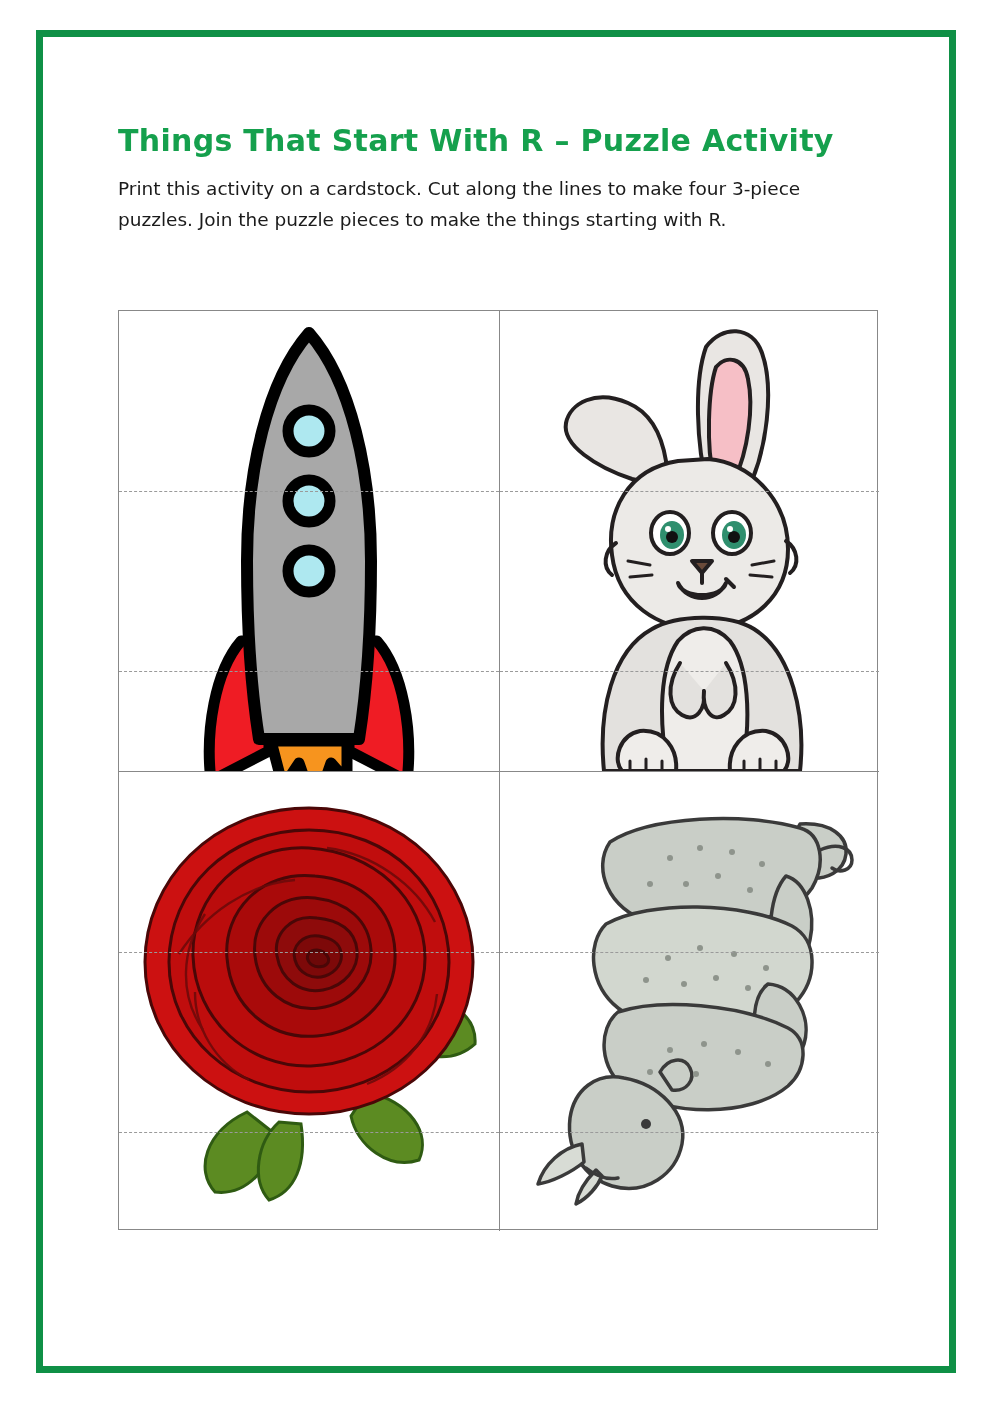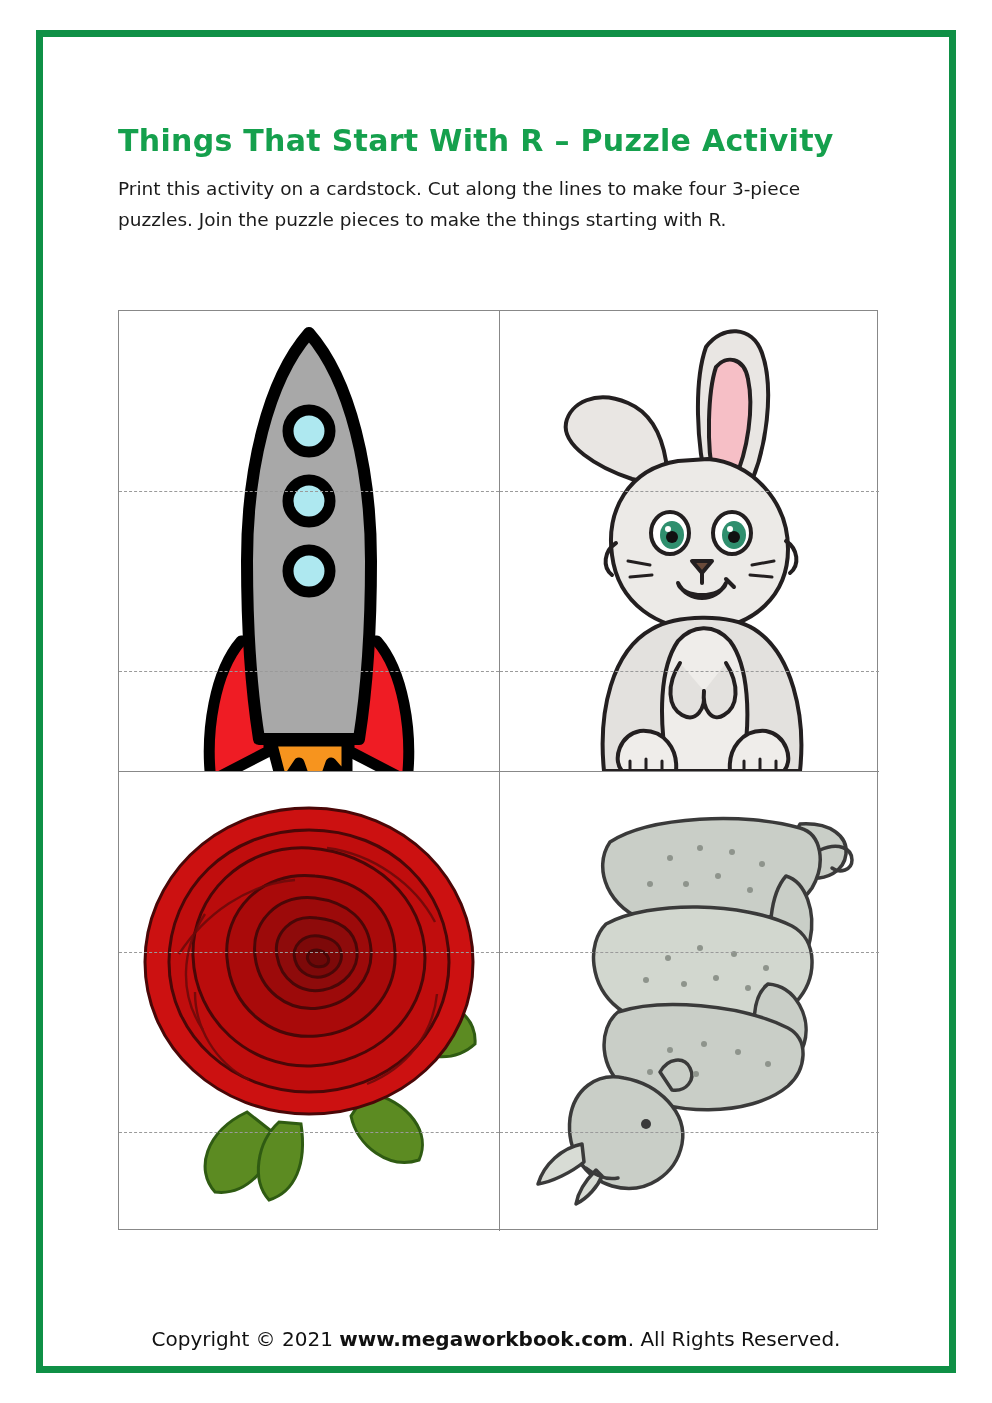--- a/index.html
+++ b/index.html
@@ -264,17 +264,14 @@
               <circle cx="196" cy="302" r="3"></circle>
           </g>
         </g>
       </svg>
       <div class="dash d1"></div>
       <div class="dash d2"></div>
     </div>
 
   </div>
 
-  <div class="footer">
-    <span>Copyright © 2021 </span><span class="bold">www.megaworkbook.com</span><span>. All Rights Reserved.</span>
-  </div>
 
 </div>
 
 </body></html>

